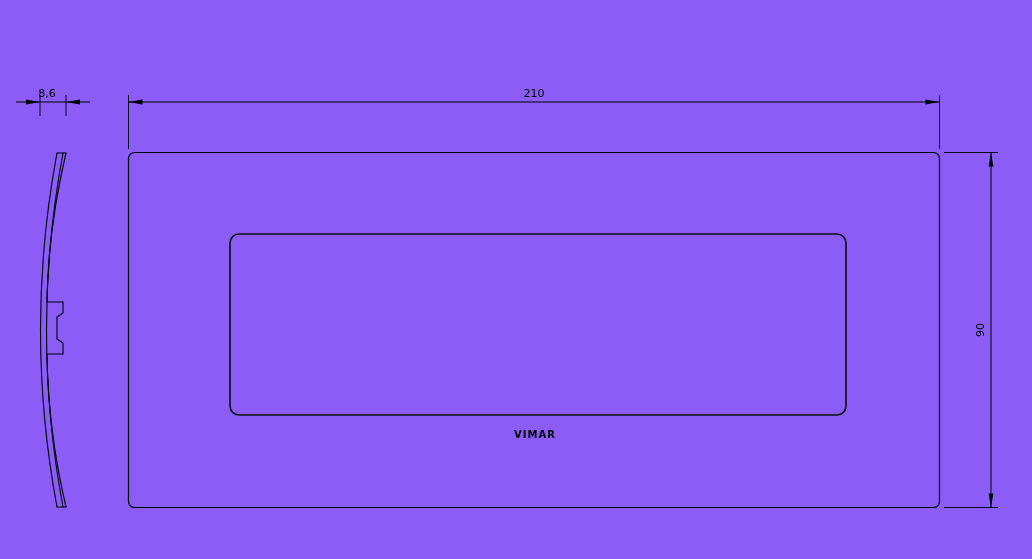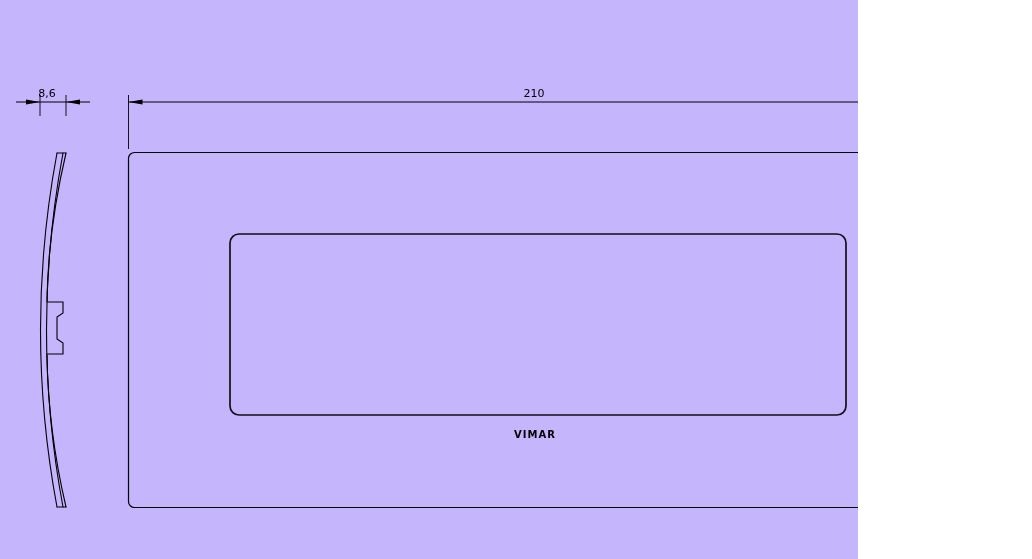--- a/index.html
+++ b/index.html
@@ -2,23 +2,23 @@
 <html><head>
 <meta charset="utf-8">
 <style>
   html, body {
     margin: 0;
     padding: 0;
     background: #ffffff;
   }
   .canvas {
     position: relative;
-    width: 858px;
+    width: 1032px;
     height: 559px;
-    background: #c4b5fd;
+    background: #8b5cf6;
     font-family: "DejaVu Sans", sans-serif;
     overflow: hidden;
   }
   svg { display: block; }
   .outline {
     stroke: #000000;
     stroke-width: 1.2;
     fill: none;
     stroke-linejoin: round;
   }

